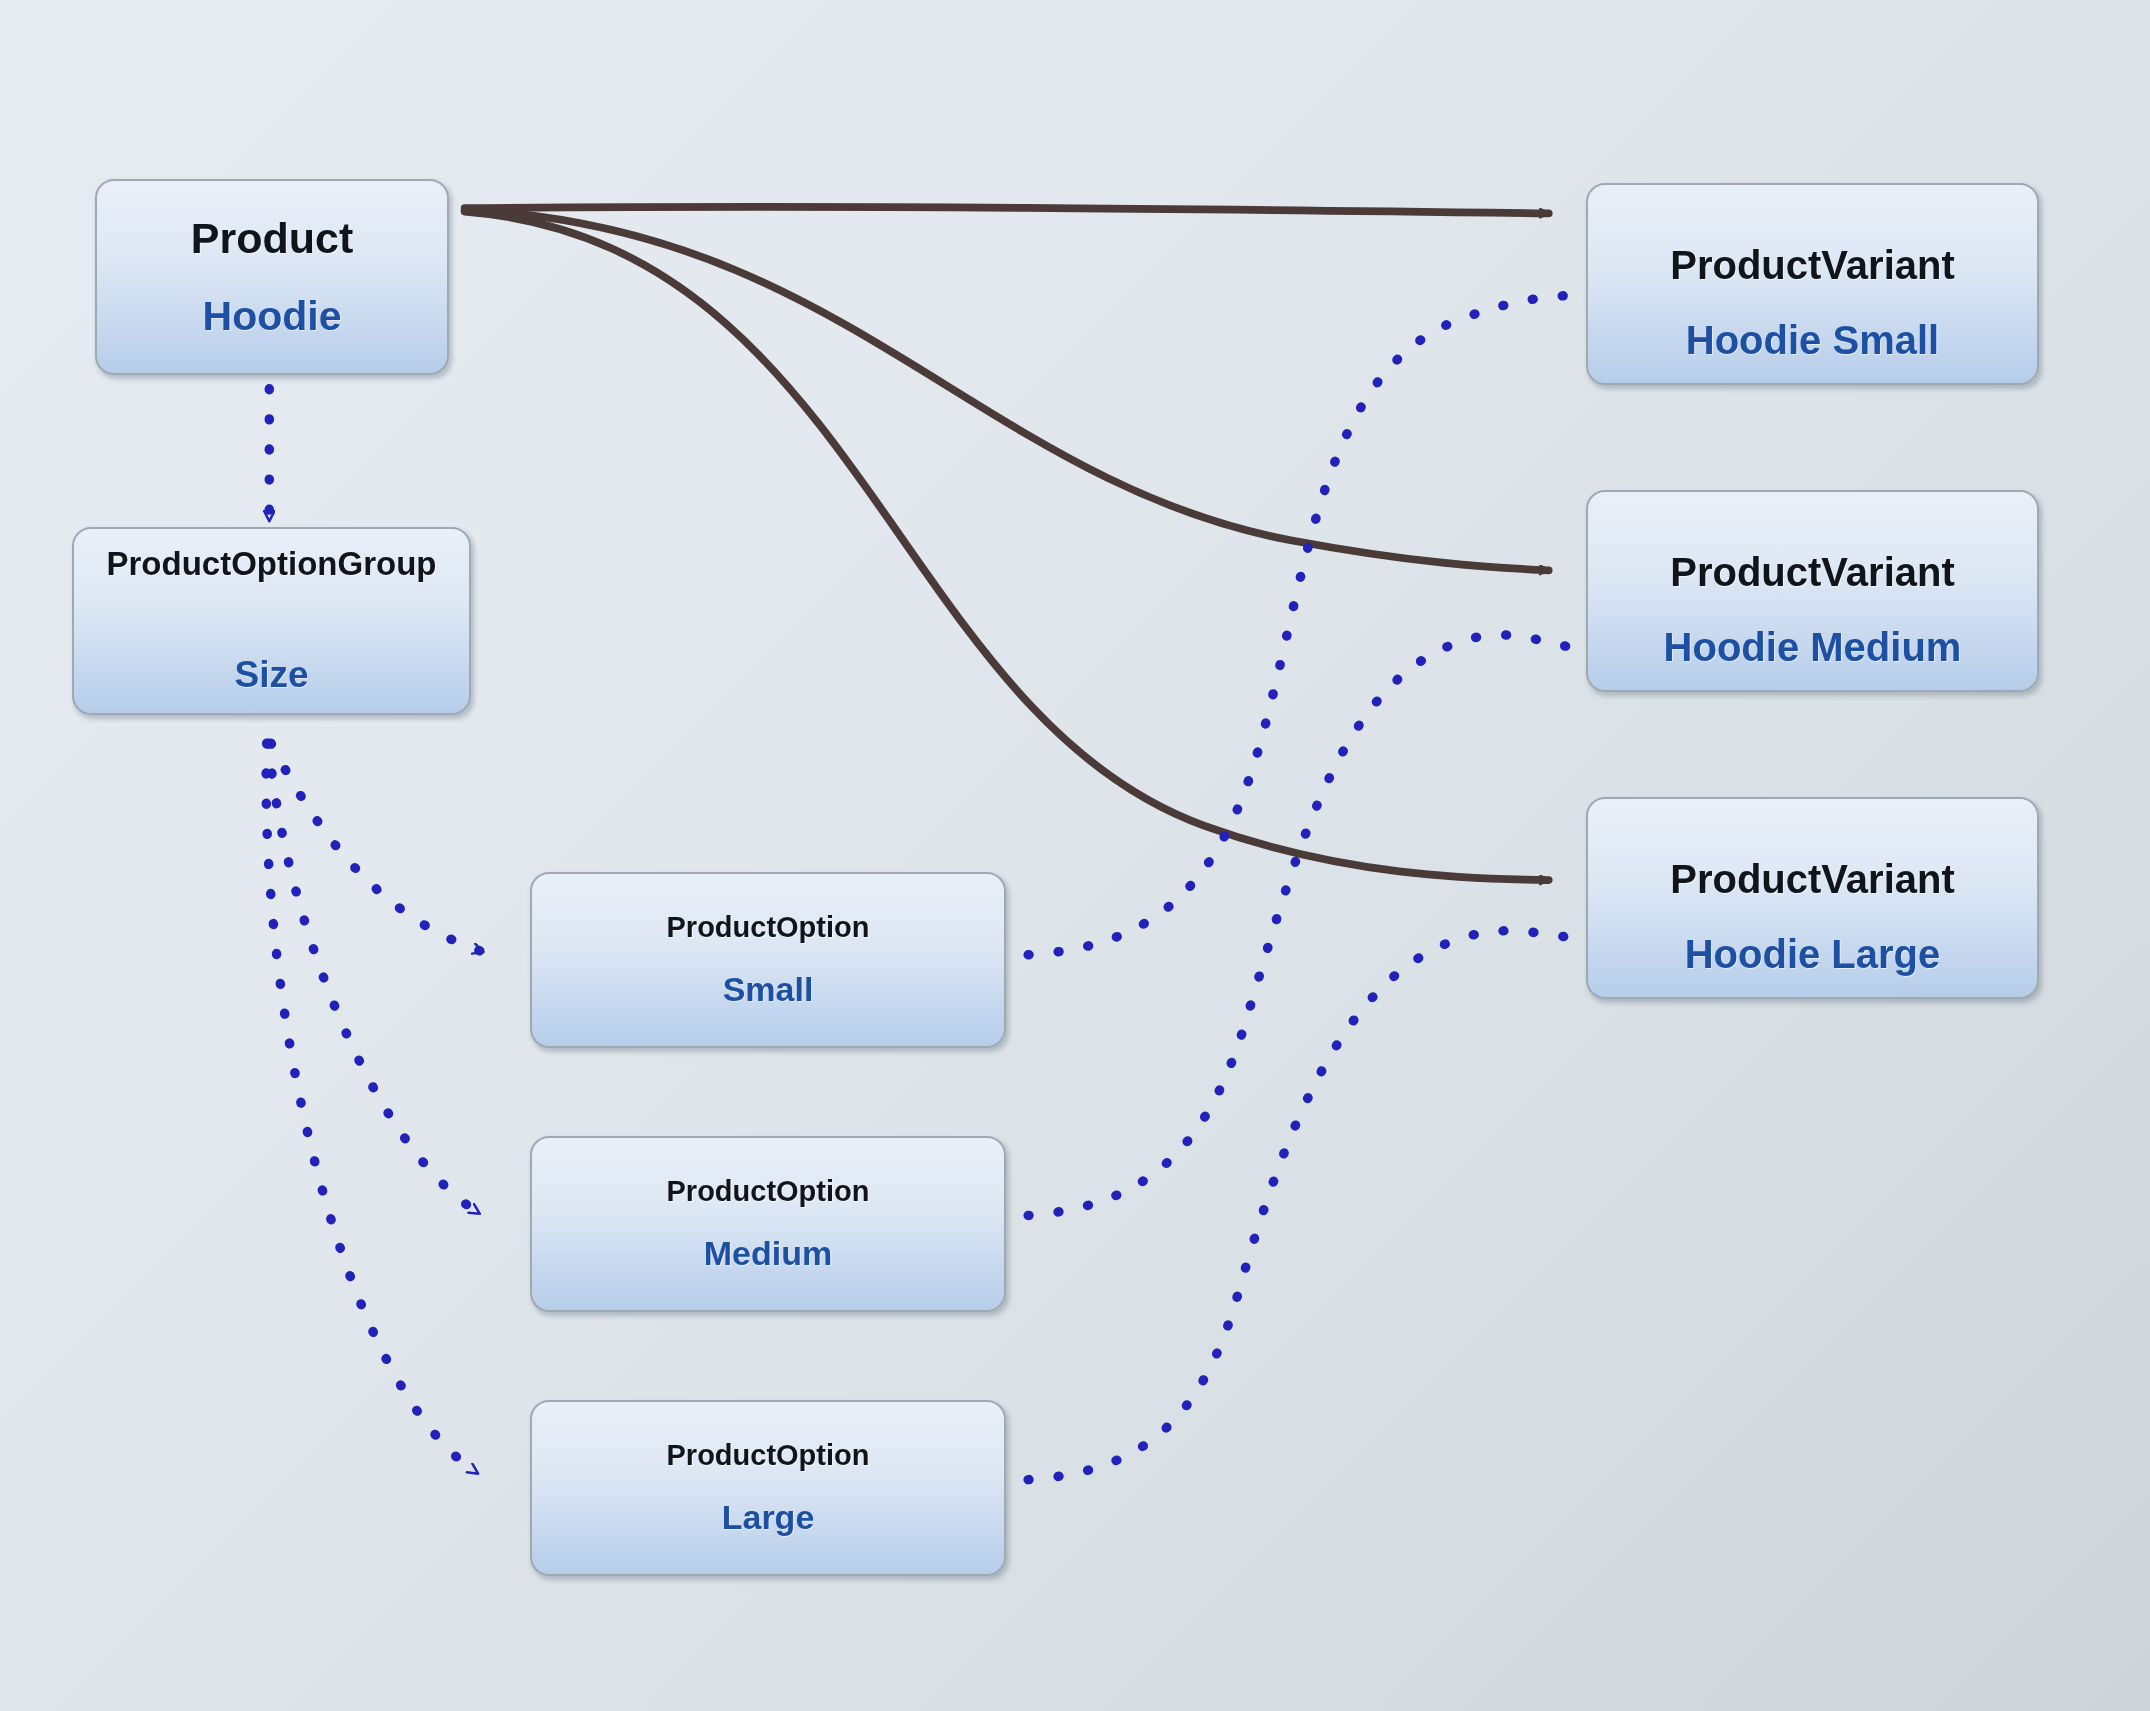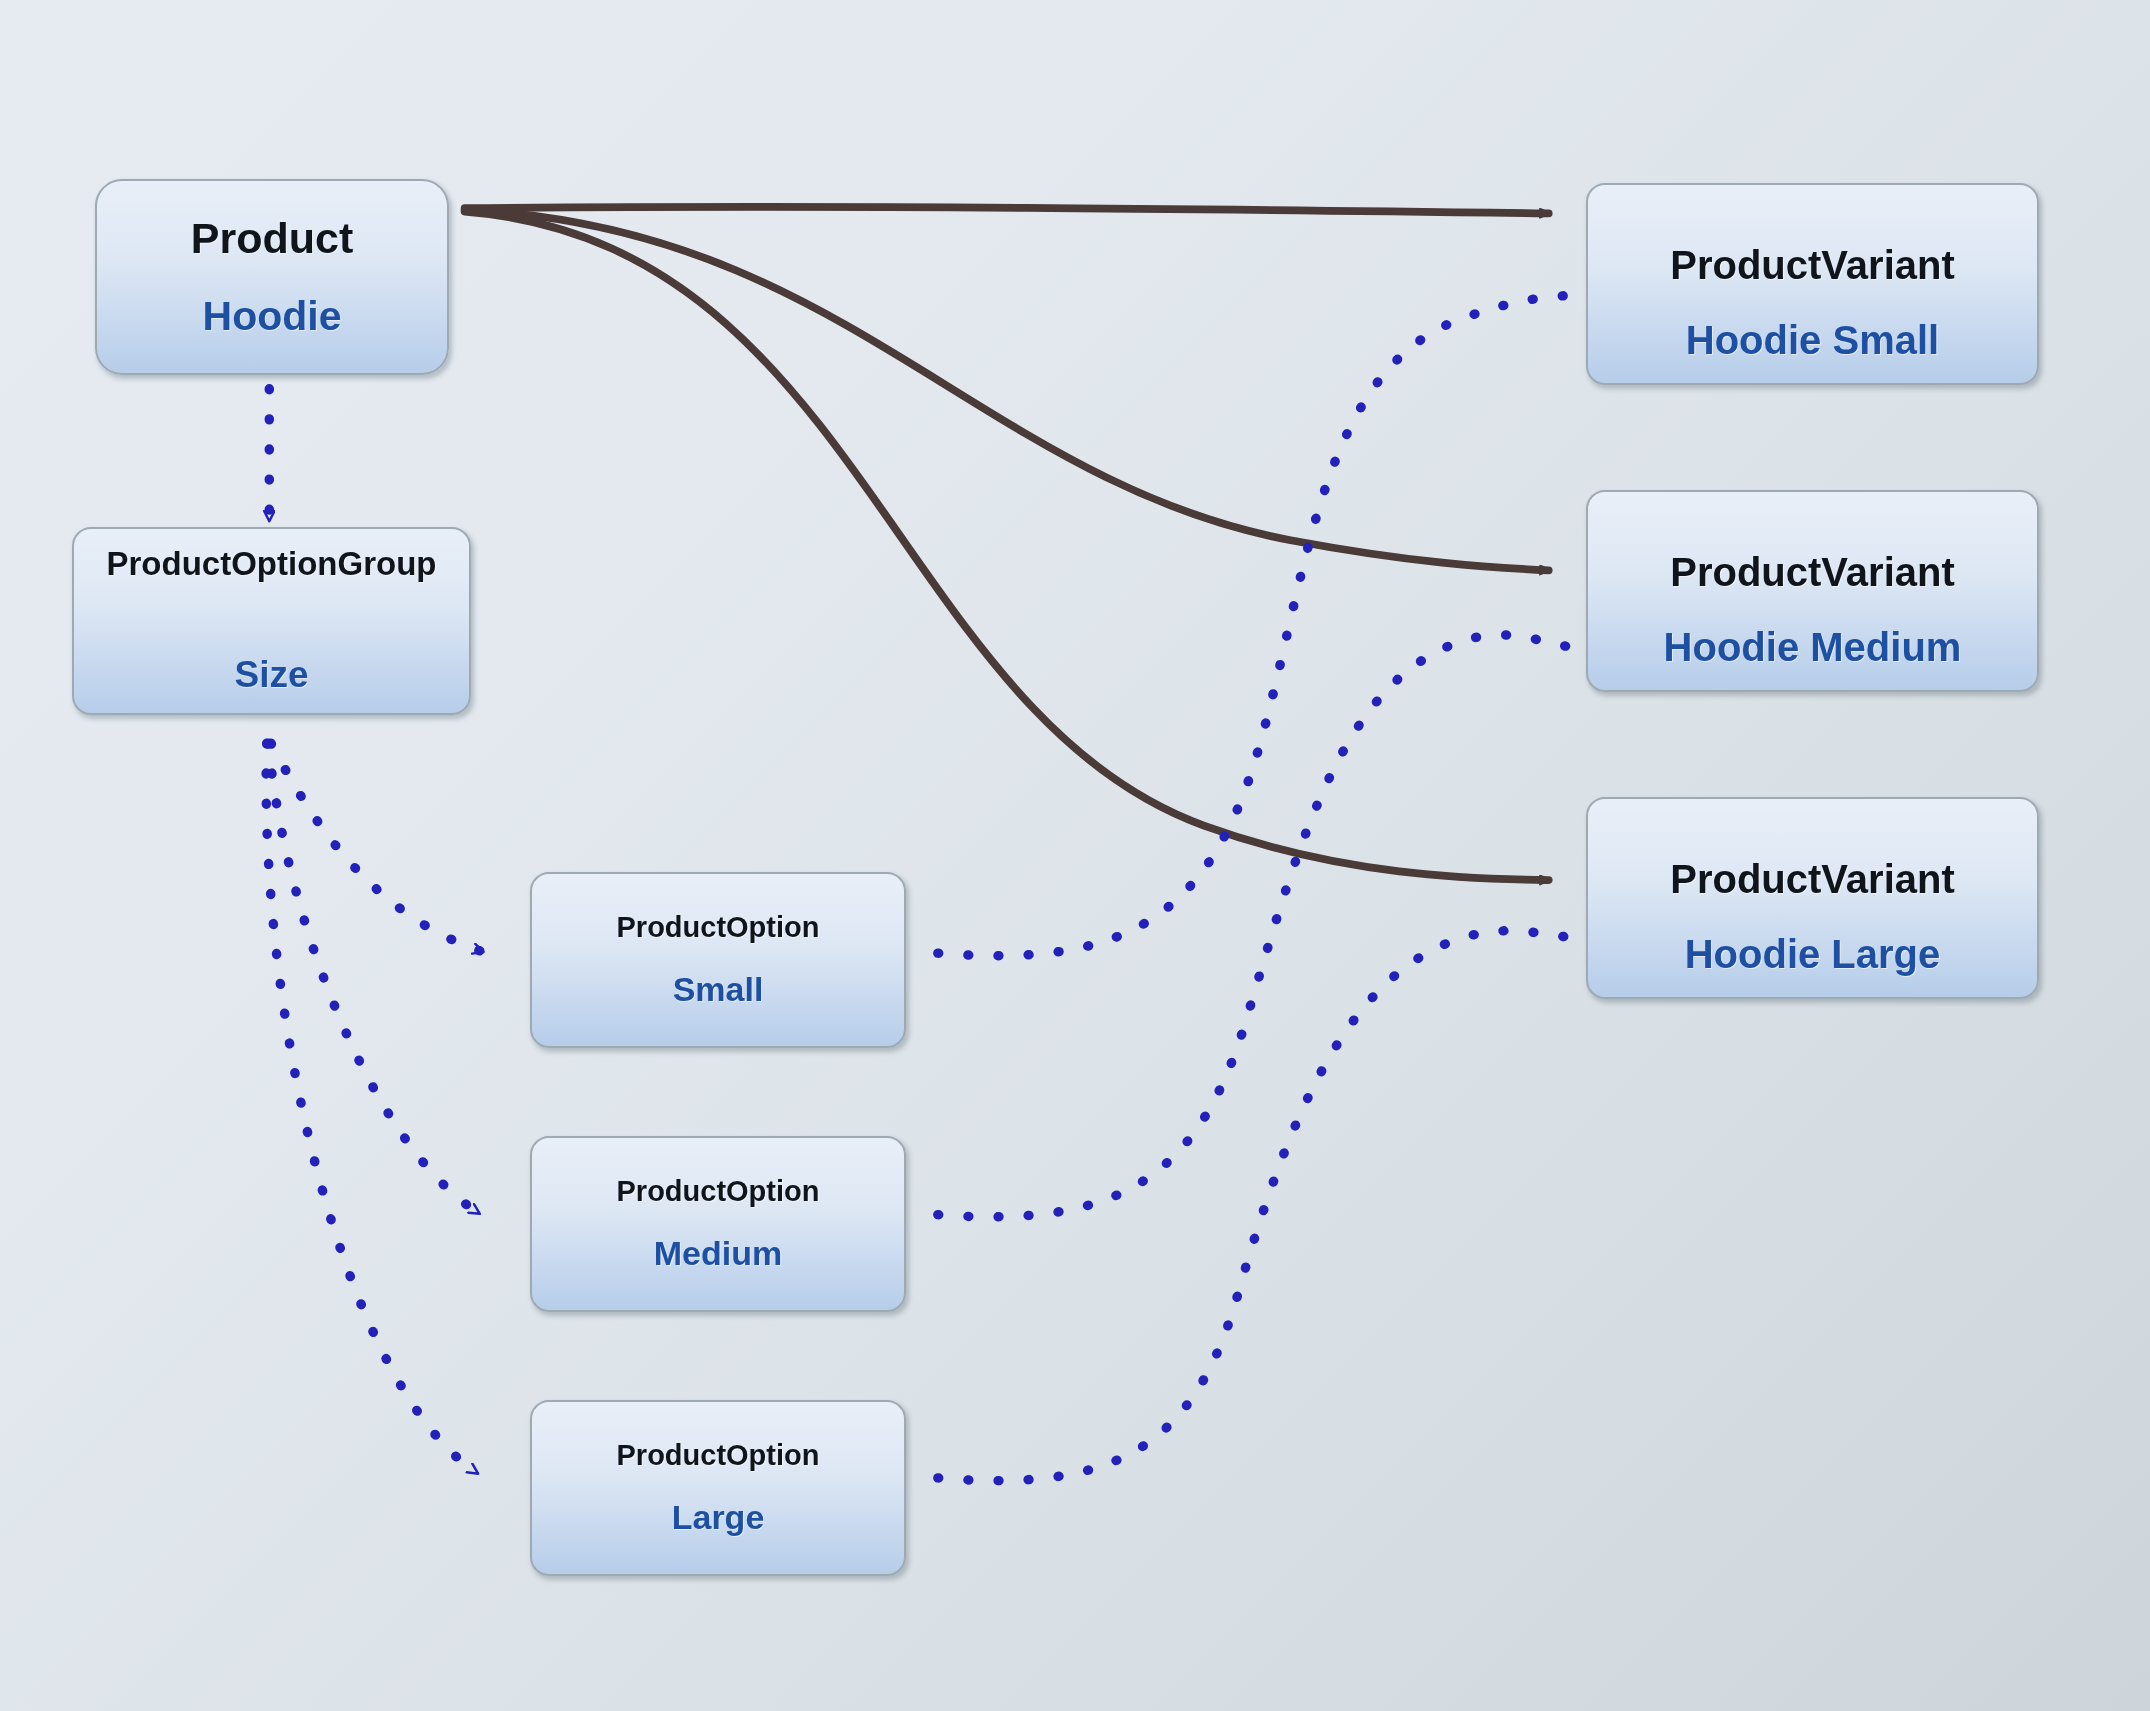--- a/index.html
+++ b/index.html
@@ -27,29 +27,29 @@
     text-shadow:0.9px 0.9px 0 rgba(255,255,255,.55);
     line-height:1.05;
   }
   .n-sub{
     color:#1d4fa2;font-weight:bold;
     text-shadow:0.9px 0.9px 0 rgba(255,255,255,.55);
     line-height:1.05;
   }
 
   
-  #node-product      {left:95px;  top:179px;  width:354px; height:196px;border-radius:27px;}
+  #node-product      {left:95px;  top:179px;  width:354px; height:196px;}
   #node-product .n-title{font-size:43px;margin-bottom:34px;}
   #node-product .n-sub  {font-size:41px;}
 
   #node-optiongroup  {left:72px;   top:527px;  width:399px; height:188px;}
   #node-optiongroup .n-title{font-size:33px;margin-bottom:34px;}
   #node-optiongroup .n-sub  {font-size:37px;margin-top:40px;}
 
-  .node-option {left:530px; width:376px; height:176px;}
+  .node-option {left:530px; width:476px; height:176px;}
   #node-option-small  {top:872px;}
   #node-option-medium {top:1136px;}
   #node-option-large  {top:1400px;}
   .node-option .n-title{font-size:29px;margin-bottom:29px;}
   .node-option .n-sub  {font-size:34px;}
 
   .node-variant {left:1586px; width:453px; height:202px;}
   #node-variant-small  {top:183px;}
   #node-variant-medium {top:490px;}
   #node-variant-large  {top:797px;}

